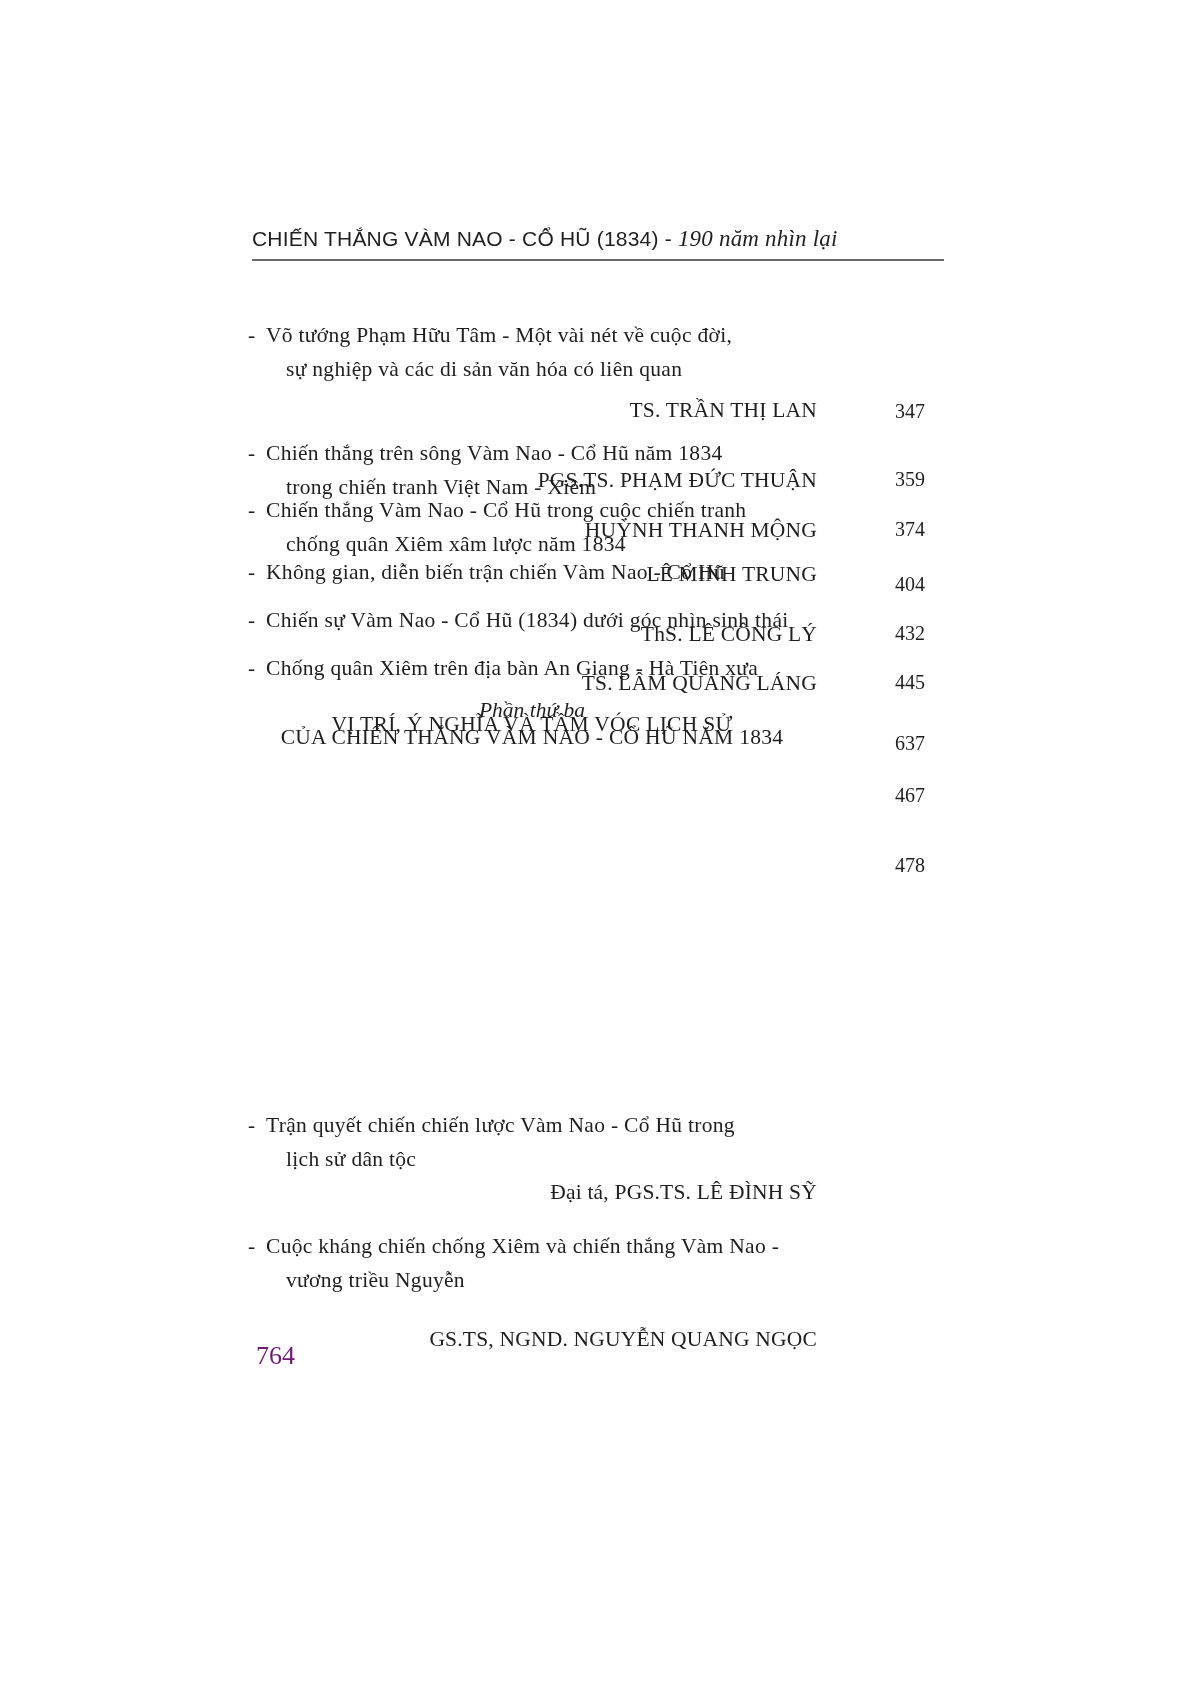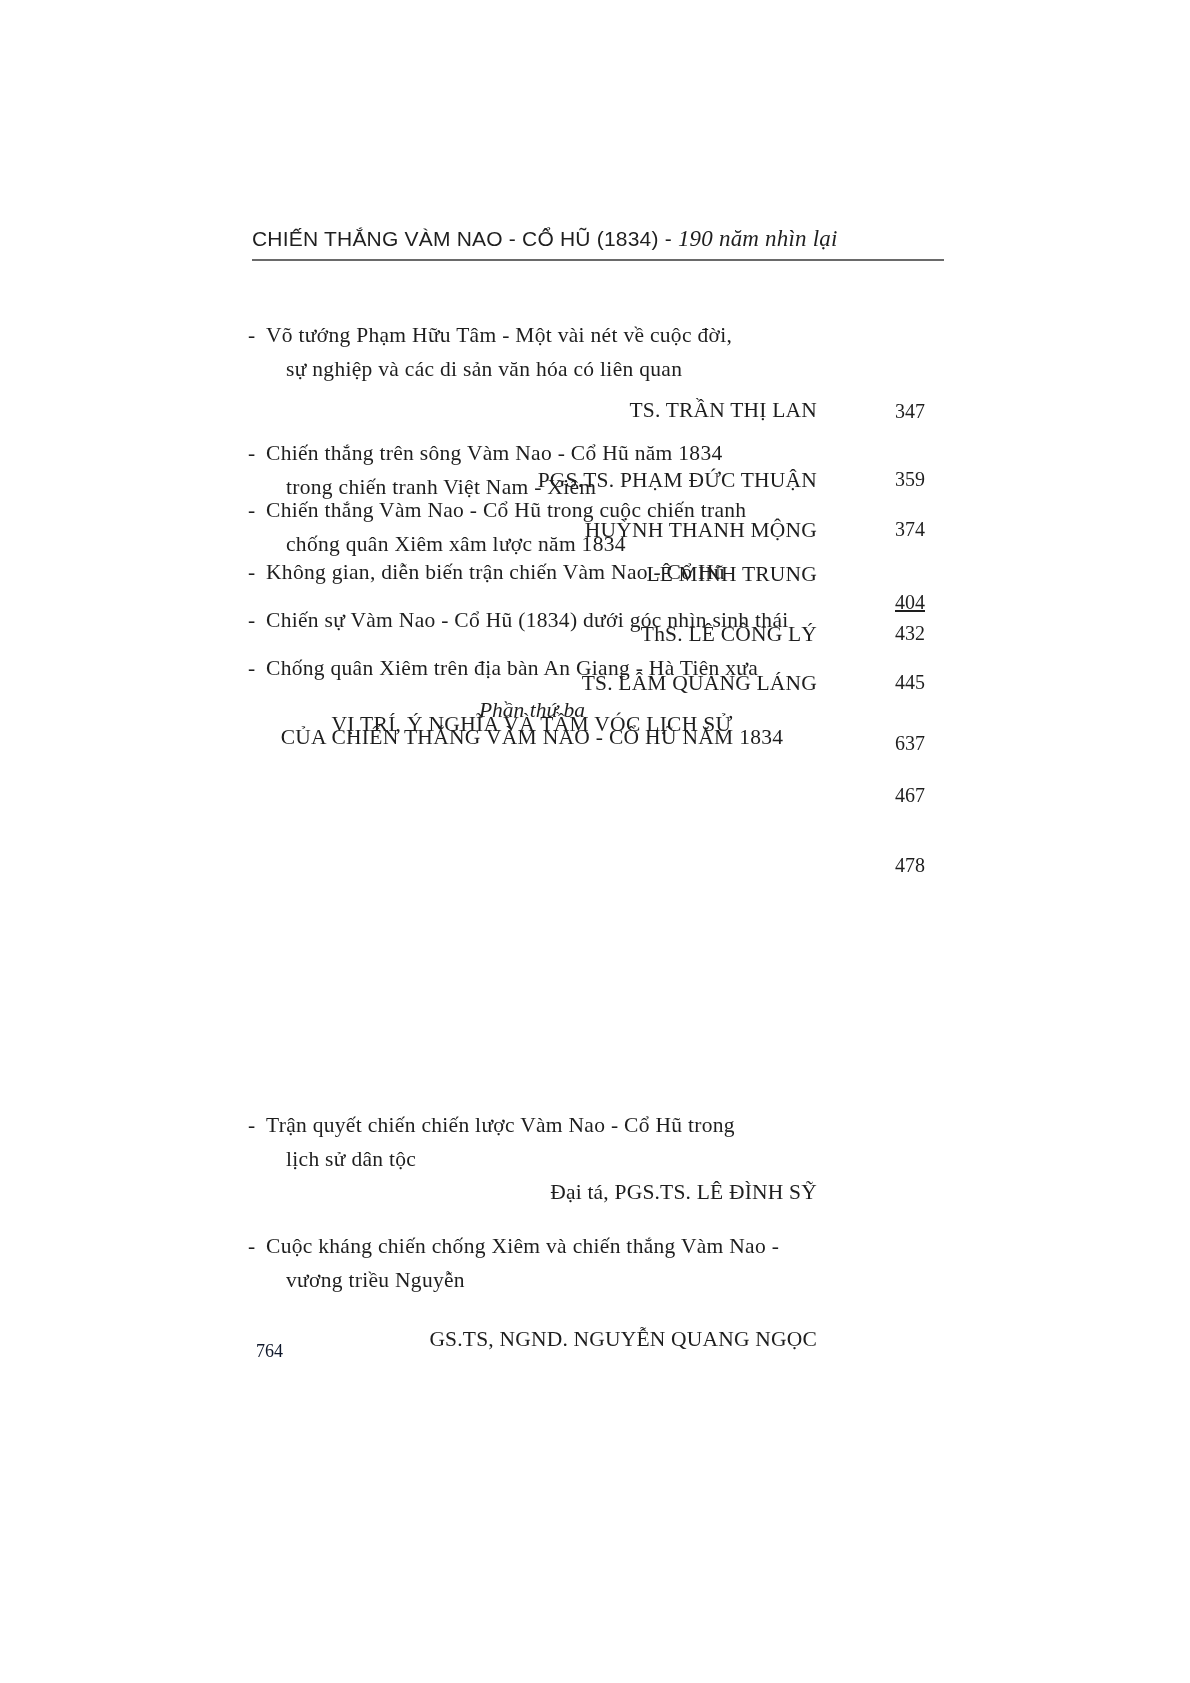--- a/index.html
+++ b/index.html
@@ -37,21 +37,21 @@
       font-size: 20px; color: #1e1e1e;
     }
     .part {
       position: absolute; left: 252px; width: 560px; text-align: center;
       font-family: "Liberation Serif", "DejaVu Serif", serif; color: #1e1e1e; white-space: nowrap;
     }
     .part.it { font-style: italic; font-size: 21.5px; }
     .part.cap { font-size: 21.5px; letter-spacing: 0.3px; }
     .pagenum {
       position: absolute; left: 256px; top: 1341px;
-      font-family: "Liberation Serif", "DejaVu Serif", serif; font-size: 18px; color: #0f172a;
+      font-family: "Liberation Serif", "DejaVu Serif", serif; font-size: 26px; color: #701a75;
     }
   </style>
 </head>
 <body>
 
 <div class="header">
   <span>CHIẾN THẮNG VÀM NAO - CỔ HŨ (1834) - </span><span class="sub">190 năm nhìn lại</span>
 </div>
 <div class="rule"></div>
 
@@ -79,21 +79,21 @@
     <span class="cont">chống quân Xiêm xâm lược năm 1834</span>
   </div>
   <div class="au" style="top:518px;text-align:center;">HUỲNH THANH MỘNG</div>
   <div class="pg" style="top:518px;">374</div>
 
   <div class="t" style="top:555px;">
     <span class="dash">-</span>
     <span>Không gian, diễn biến trận chiến Vàm Nao - Cổ Hũ</span>
   </div>
   <div class="au" style="top:562px;">LÊ MINH TRUNG</div>
-  <div class="pg" style="top:591px;text-decoration:underline;">404</div>
+  <div class="pg" style="top:573px;">404</div>
 
   <div class="t" style="top:603px;">
     <span class="dash">-</span>
     <span>Chiến sự Vàm Nao - Cổ Hũ (1834) dưới góc nhìn sinh thái</span>
   </div>
   <div class="au" style="top:622px;">ThS. LÊ CÔNG LÝ</div>
   <div class="pg" style="top:622px;">432</div>
 
   <div class="t" style="top:651px;">
     <span class="dash">-</span>

